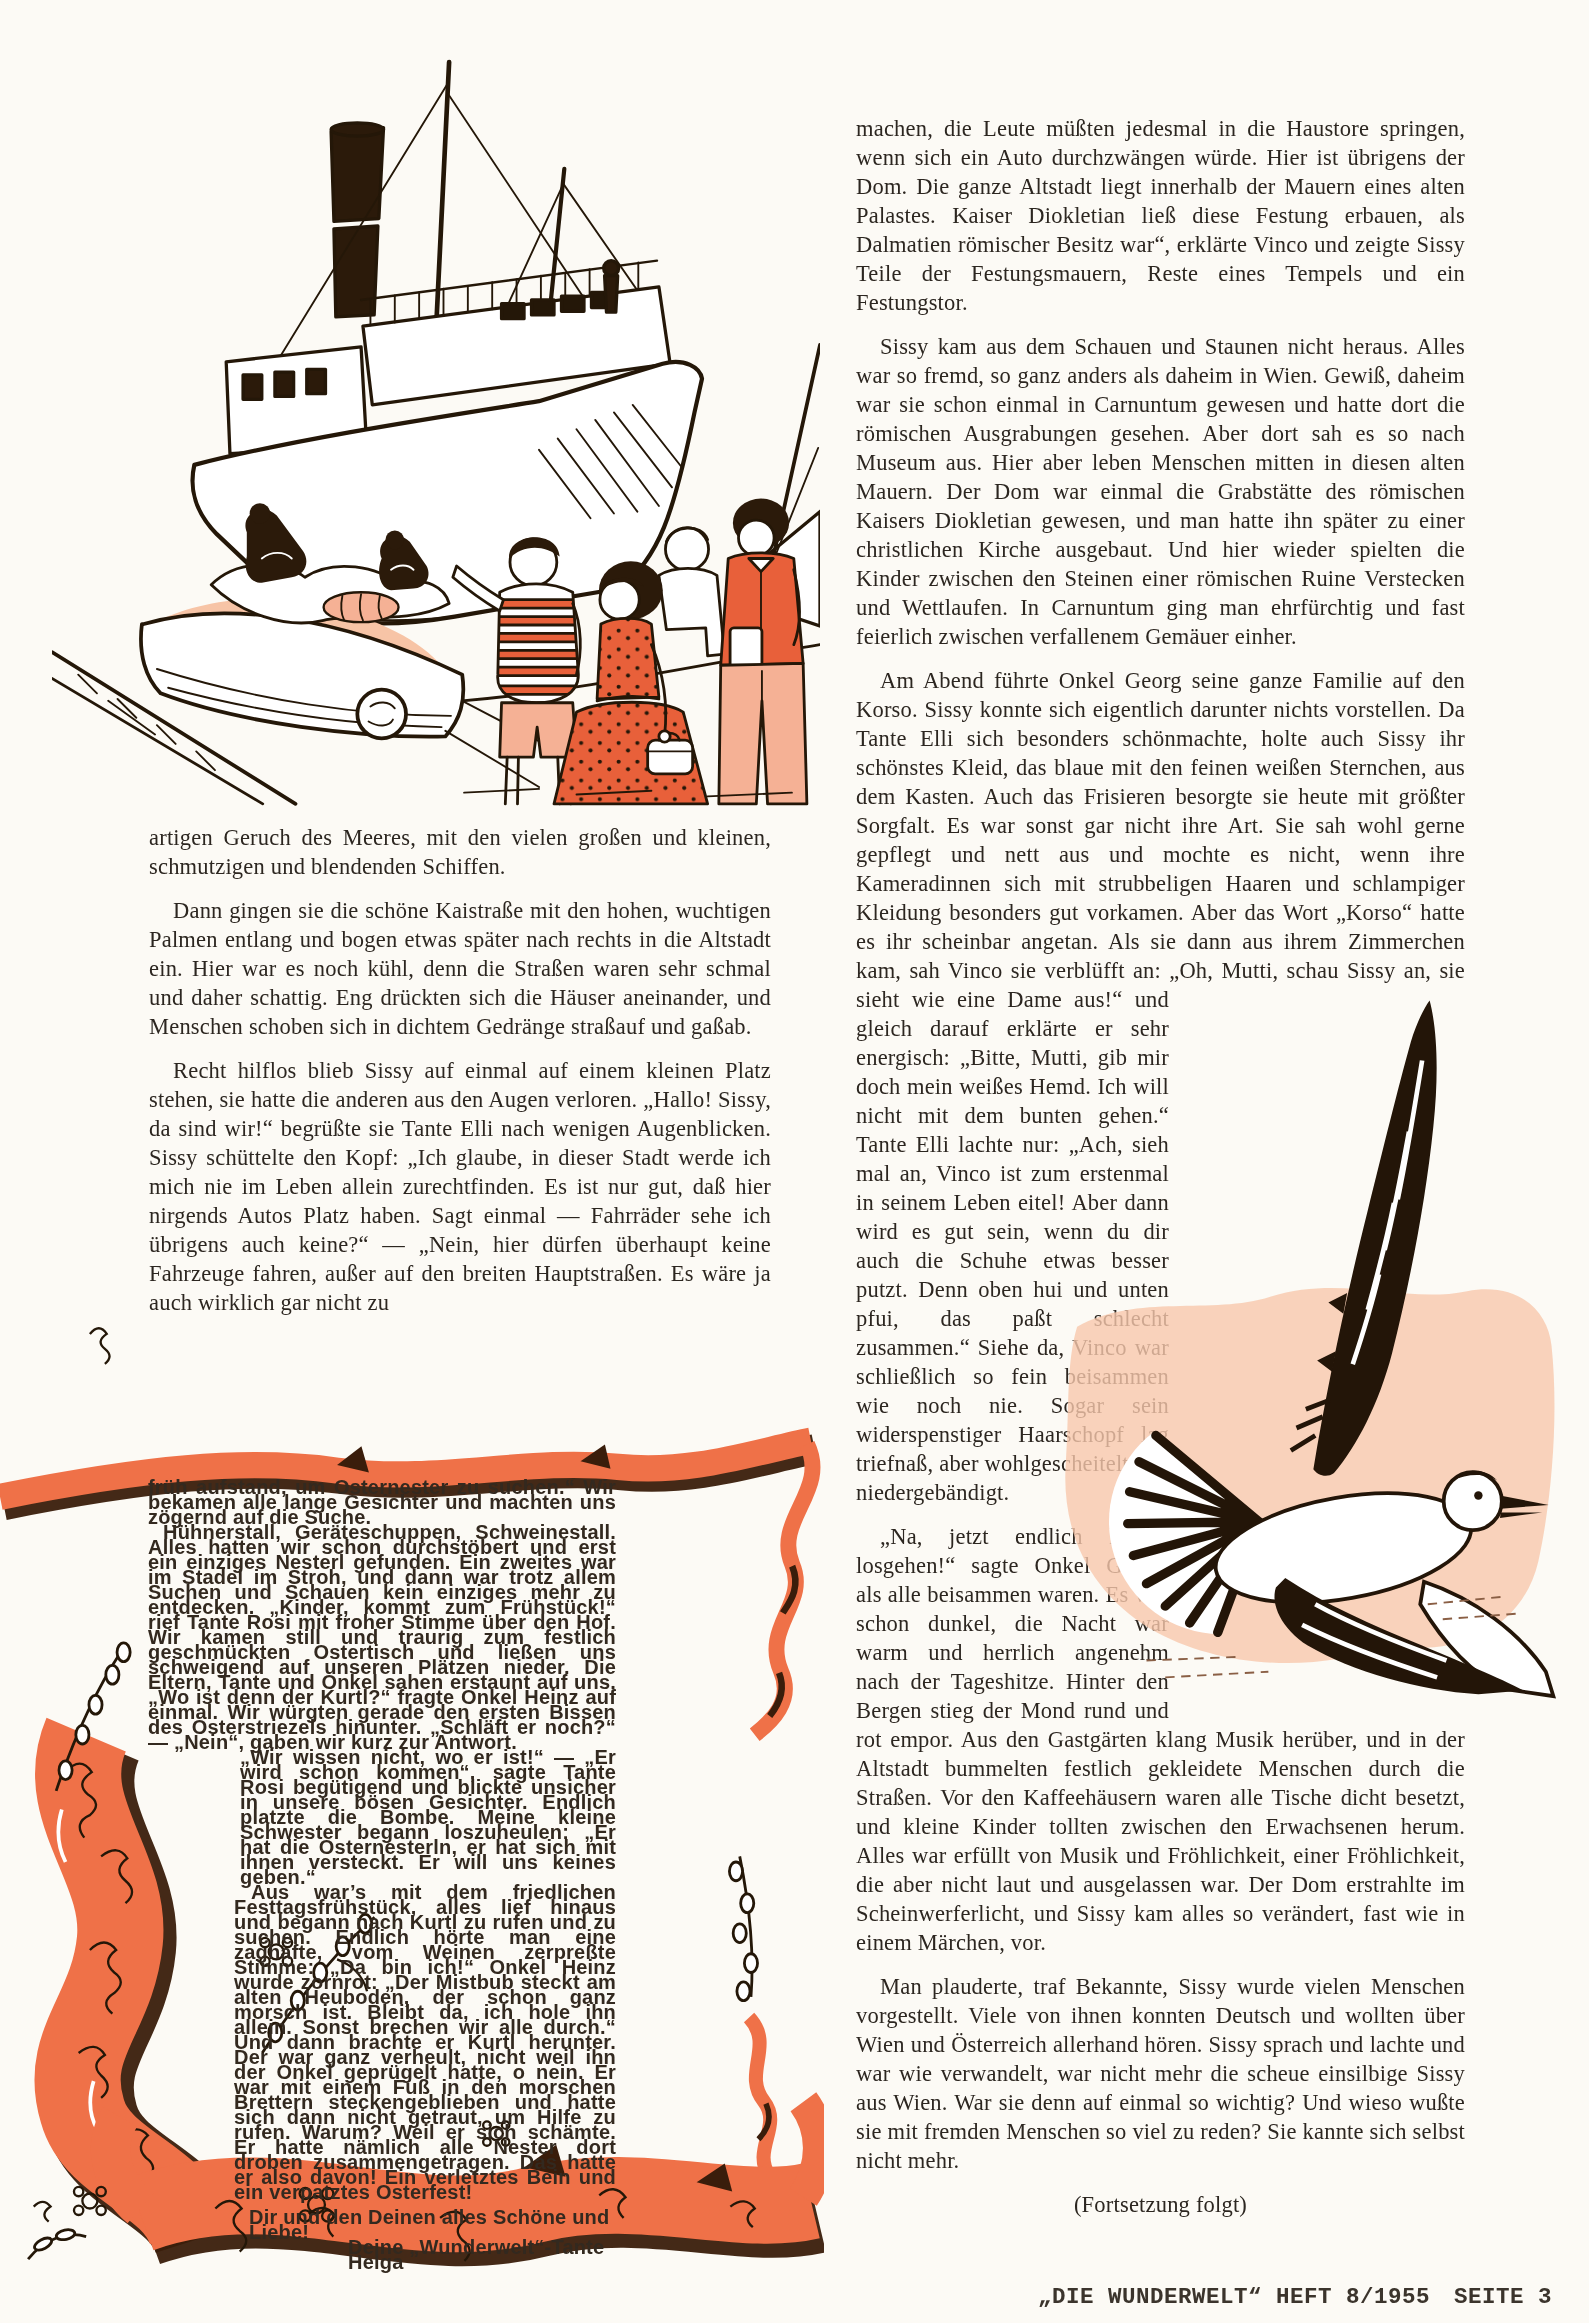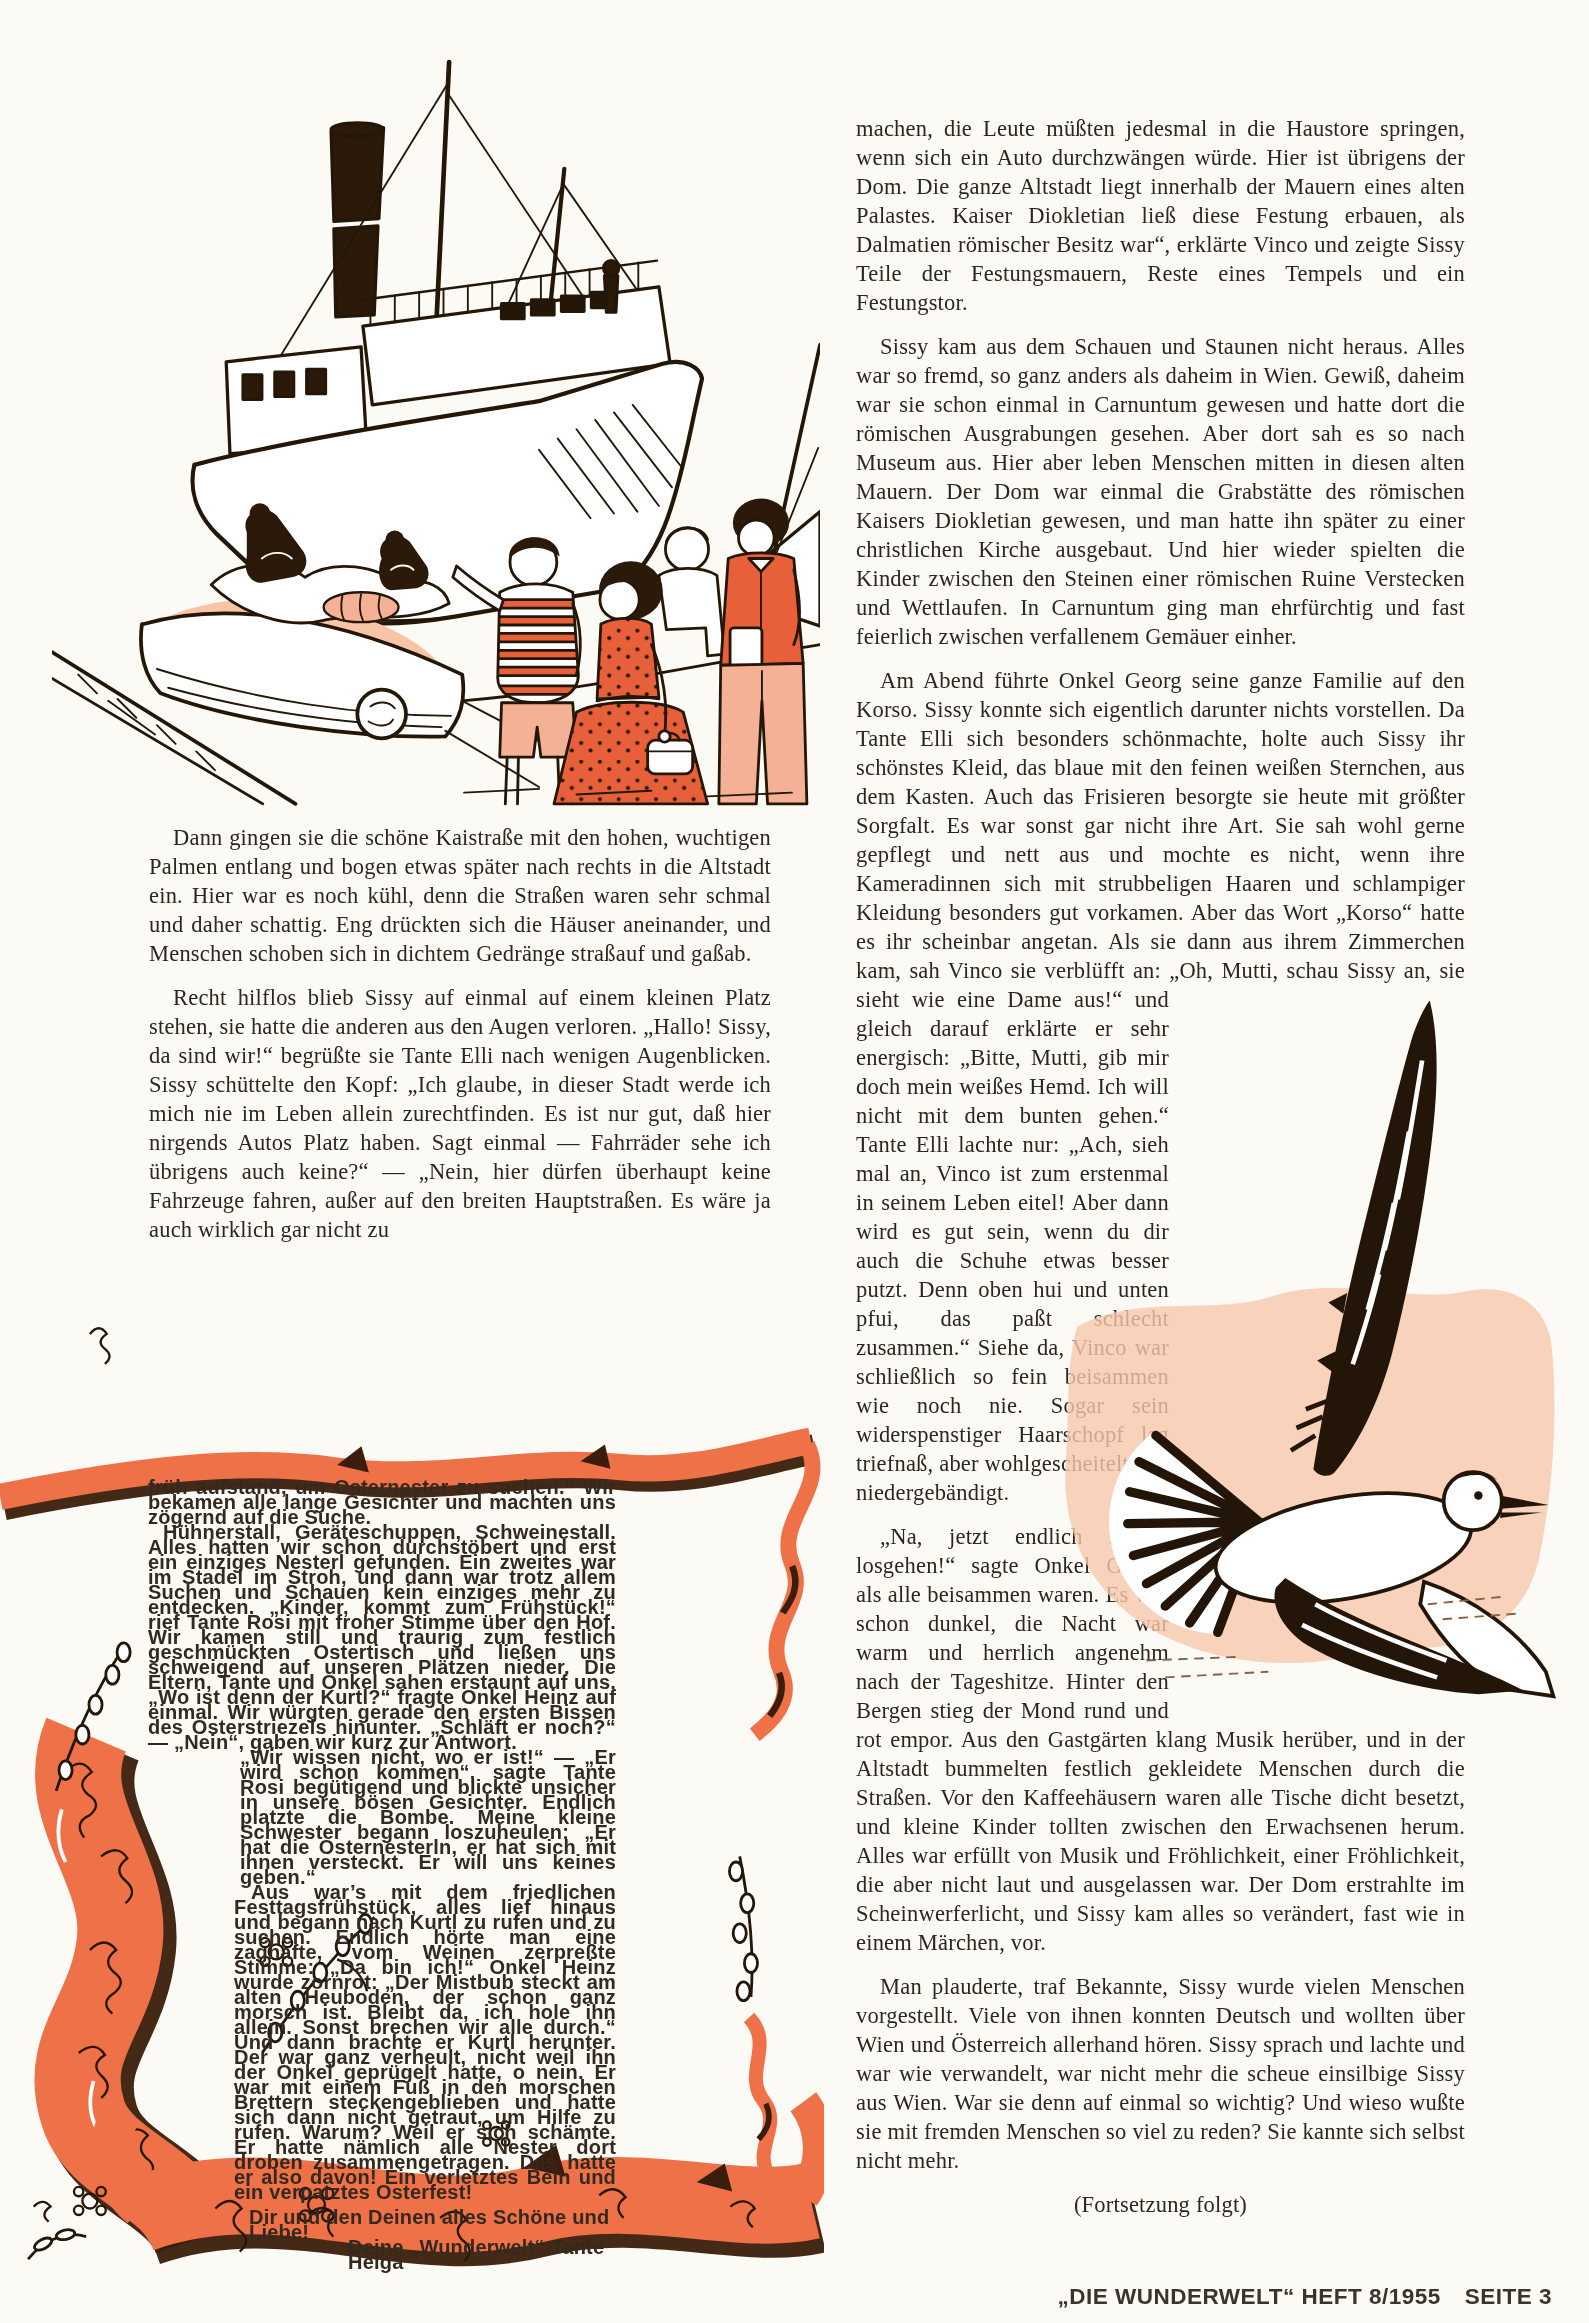--- a/index.html
+++ b/index.html
@@ -32,21 +32,21 @@
   }
   #letter p{margin:0;}
   #letter .p2{text-indent:15px;}
   #letter .p3{margin-left:92px;}
   #letter .p4{margin-left:86px;text-indent:17px;}
   #letter .closing{margin-left:101px;text-align:left;margin-top:10px;}
   #letter .signature{margin-left:200px;text-align:left;}
   
   #footer{
     position:absolute;right:37px;top:2284px;z-index:3;
-    font-family:Liberation Sans, sans-serif;font-weight:700;
+    font-family:Liberation Mono, monospace;font-weight:700;
     font-size:22.5px;color:#3b342c;letter-spacing:0.5px;white-space:nowrap;
   }
   #footer .gap{display:inline-block;width:24px;}
   
   #harbor{left:52px;top:45px;width:768px;height:761px;z-index:1;}
   #ribbon{left:0;top:1210px;width:824px;height:1113px;z-index:1;}
   svg{display:block;}
 </style>
 </head>
 <body>
@@ -275,20 +275,21 @@
   <g stroke="#241708" stroke-width="3" fill="none">
     <path d="M30,1120 C48,1098 72,1090 92,1096"></path>
     <ellipse cx="46" cy="1104" rx="10" ry="5" transform="rotate(-28 46 1104)" fill="#ffffff"></ellipse>
     <ellipse cx="70" cy="1094" rx="10" ry="5" transform="rotate(-12 70 1094)" fill="#ffffff"></ellipse>
   </g>
   <path d="M96,132 q10,-12 18,0 q-12,8 -2,16 q10,8 0,16 M36,1064 q10,-10 18,0 q-12,8 -2,16" stroke="#241708" stroke-width="2.5" fill="none"></path>
 </svg>
 </div>
 
 <div class="col" id="left-col">
+  <p>artigen Geruch des Meeres, mit den vielen großen und kleinen, schmutzigen und blendenden Schiffen.</p>
   <p class="ind">Dann gingen sie die schöne Kaistraße mit den hohen, wuchtigen Palmen entlang und bogen etwas später nach rechts in die Altstadt ein. Hier war es noch kühl, denn die Straßen waren sehr schmal und daher schattig. Eng drückten sich die Häuser aneinander, und Menschen schoben sich in dichtem Gedränge straßauf und gaßab.</p>
   <p class="ind">Recht hilflos blieb Sissy auf einmal auf einem kleinen Platz stehen, sie hatte die anderen aus den Augen verloren. „Hallo! Sissy, da sind wir!“ begrüßte sie Tante Elli nach wenigen Augenblicken. Sissy schüttelte den Kopf: „Ich glaube, in dieser Stadt werde ich mich nie im Leben allein zurechtfinden. Es ist nur gut, daß hier nirgends Autos Platz haben. Sagt einmal — Fahrräder sehe ich übrigens auch keine?“ — „Nein, hier dürfen überhaupt keine Fahrzeuge fahren, außer auf den breiten Hauptstraßen. Es wäre ja auch wirklich gar nicht zu</p>
 </div>
 
 <div class="col" id="right-col">
   <p>machen, die Leute müßten jedesmal in die Haustore springen, wenn sich ein Auto durchzwängen würde. Hier ist übrigens der Dom. Die ganze Altstadt liegt innerhalb der Mauern eines alten Palastes. Kaiser Diokletian ließ diese Festung erbauen, als Dalmatien römischer Besitz war“, erklärte Vinco und zeigte Sissy Teile der Festungsmauern, Reste eines Tempels und ein Festungstor.</p>
   <p class="ind">Sissy kam aus dem Schauen und Staunen nicht heraus. Alles war so fremd, so ganz anders als daheim in Wien. Gewiß, daheim war sie schon einmal in Carnuntum gewesen und hatte dort die römischen Ausgrabungen gesehen. Aber dort sah es so nach Museum aus. Hier aber leben Menschen mitten in diesen alten Mauern. Der Dom war einmal die Grabstätte des römischen Kaisers Diokletian gewesen, und man hatte ihn später zu einer christlichen Kirche ausgebaut. Und hier wieder spielten die Kinder zwischen den Steinen einer römischen Ruine Verstecken und Wettlaufen. In Carnuntum ging man ehrfürchtig und fast feierlich zwischen verfallenem Gemäuer einher.</p>
   <p class="ind">
     <span>Am Abend führte Onkel Georg seine ganze Familie auf den Korso. Sissy konnte sich eigentlich darunter nichts vorstellen. Da Tante Elli sich besonders schönmachte, holte auch Sissy ihr schönstes Kleid, das blaue mit den feinen weißen Sternchen, aus dem Kasten. Auch das Frisieren besorgte sie heute mit größter Sorgfalt. Es war sonst gar nicht ihre Art. Sie sah wohl gerne gepflegt und nett aus und mochte es nicht, wenn ihre Kameradinnen sich mit strubbeligen Haaren und schlampiger Kleidung besonders gut vorkamen. Aber das Wort „Korso“ hatte es ihr scheinbar angetan. Als sie dann aus ihrem Zimmerchen kam, sah Vinco sie verblüfft an: „Oh, Mutti,</span>
     <span class="gull-float">

